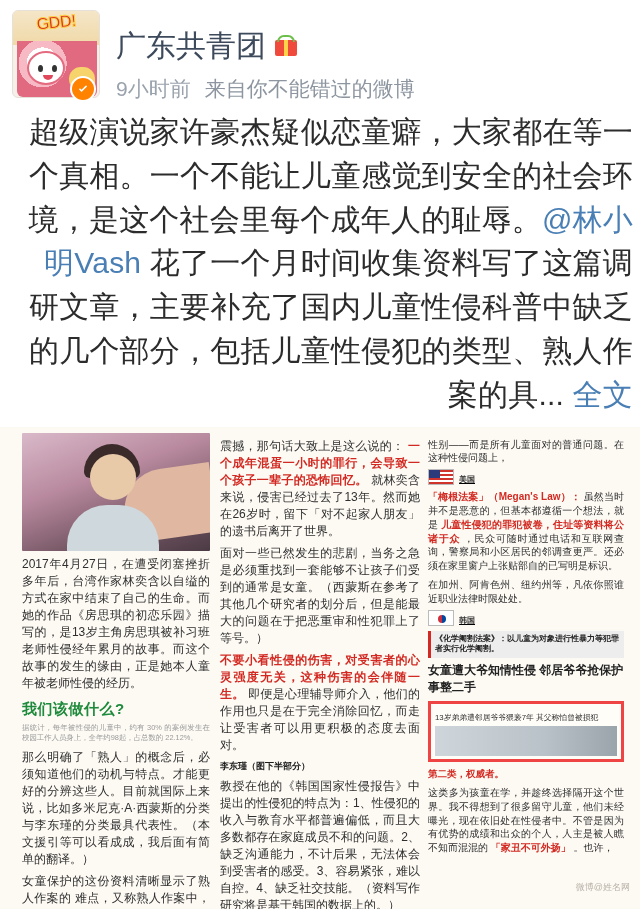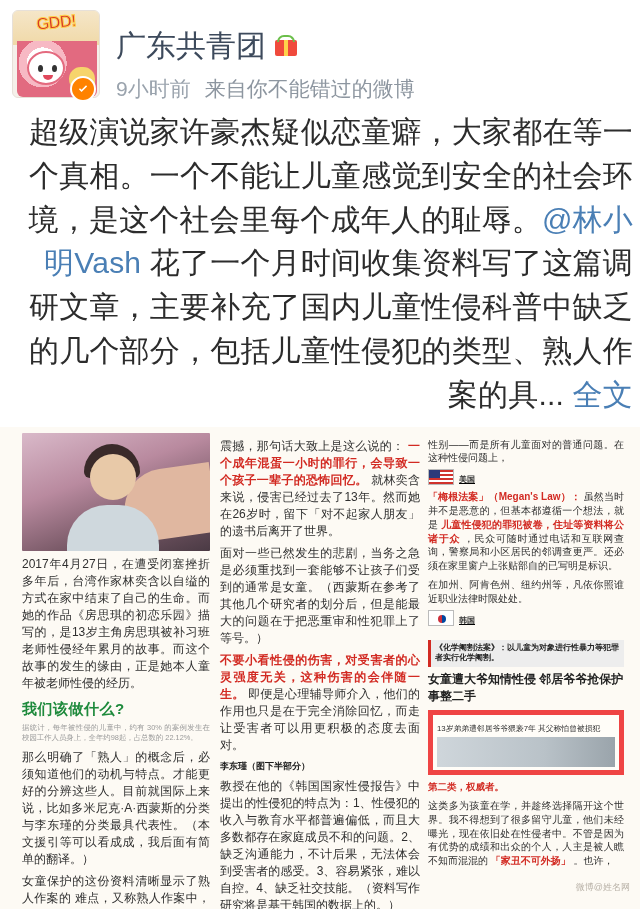--- a/index.html
+++ b/index.html
@@ -293,30 +293,30 @@
     content: "";
     position: absolute;
     left: 9px; top: 4px;
     width: 8px; height: 8px;
     border-radius: 50%;
     background: linear-gradient(90deg,#cd2e3a 50%, #0047a0 50%);
   }
   .flag-label { font-size: 8px; color: #333; font-weight: bold; }
 
   .boxed {
-    border: 5px solid #ef4444;
+    border: 3px solid #ef4444;
     padding: 3px 4px;
     margin-top: 5px;
     background: #fffdf8;
   }
   .headline-strip {
     background: #ededed;
     border-left: 3px solid #d22a22;
     padding: 3px 4px;
-    margin-top: 14px;
+    margin-top: 5px;
     font-size: 8px;
     color: #222;
     font-weight: bold;
     line-height: 1.35;
   }
   .center-bold-red {
     text-align: left;
     color: #d22a22;
     font-weight: bold;
     font-size: 9.5px;

